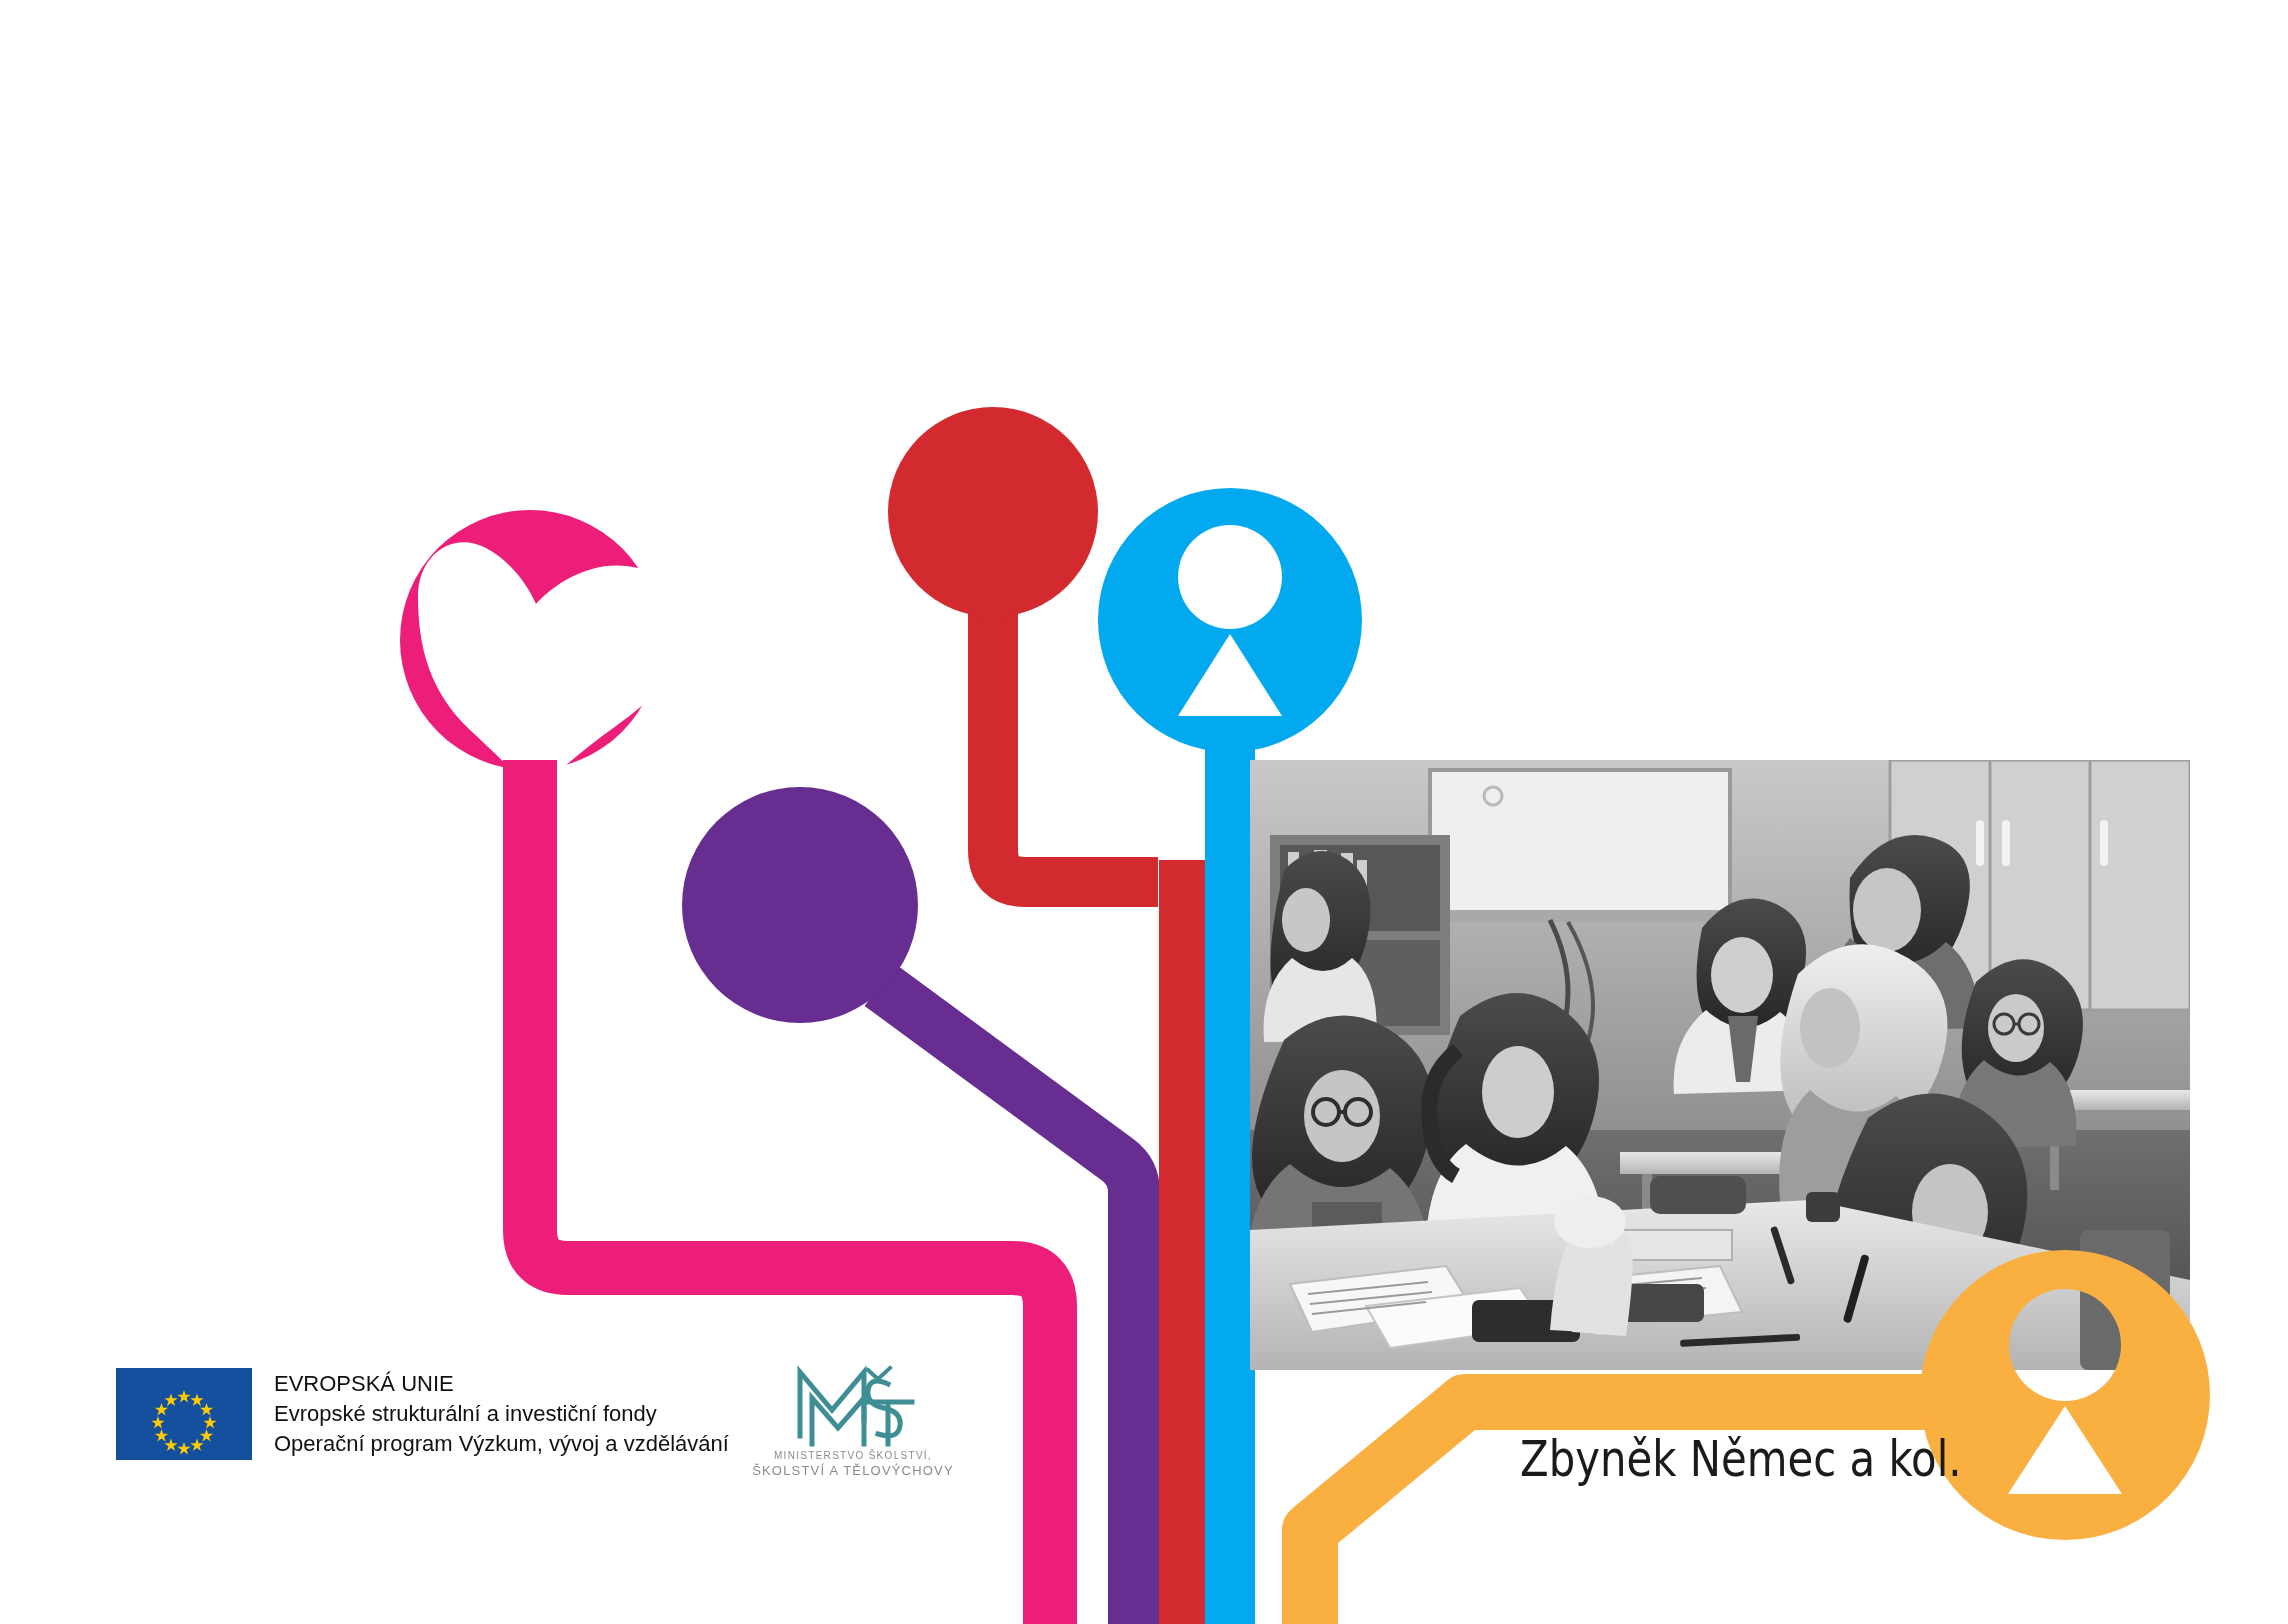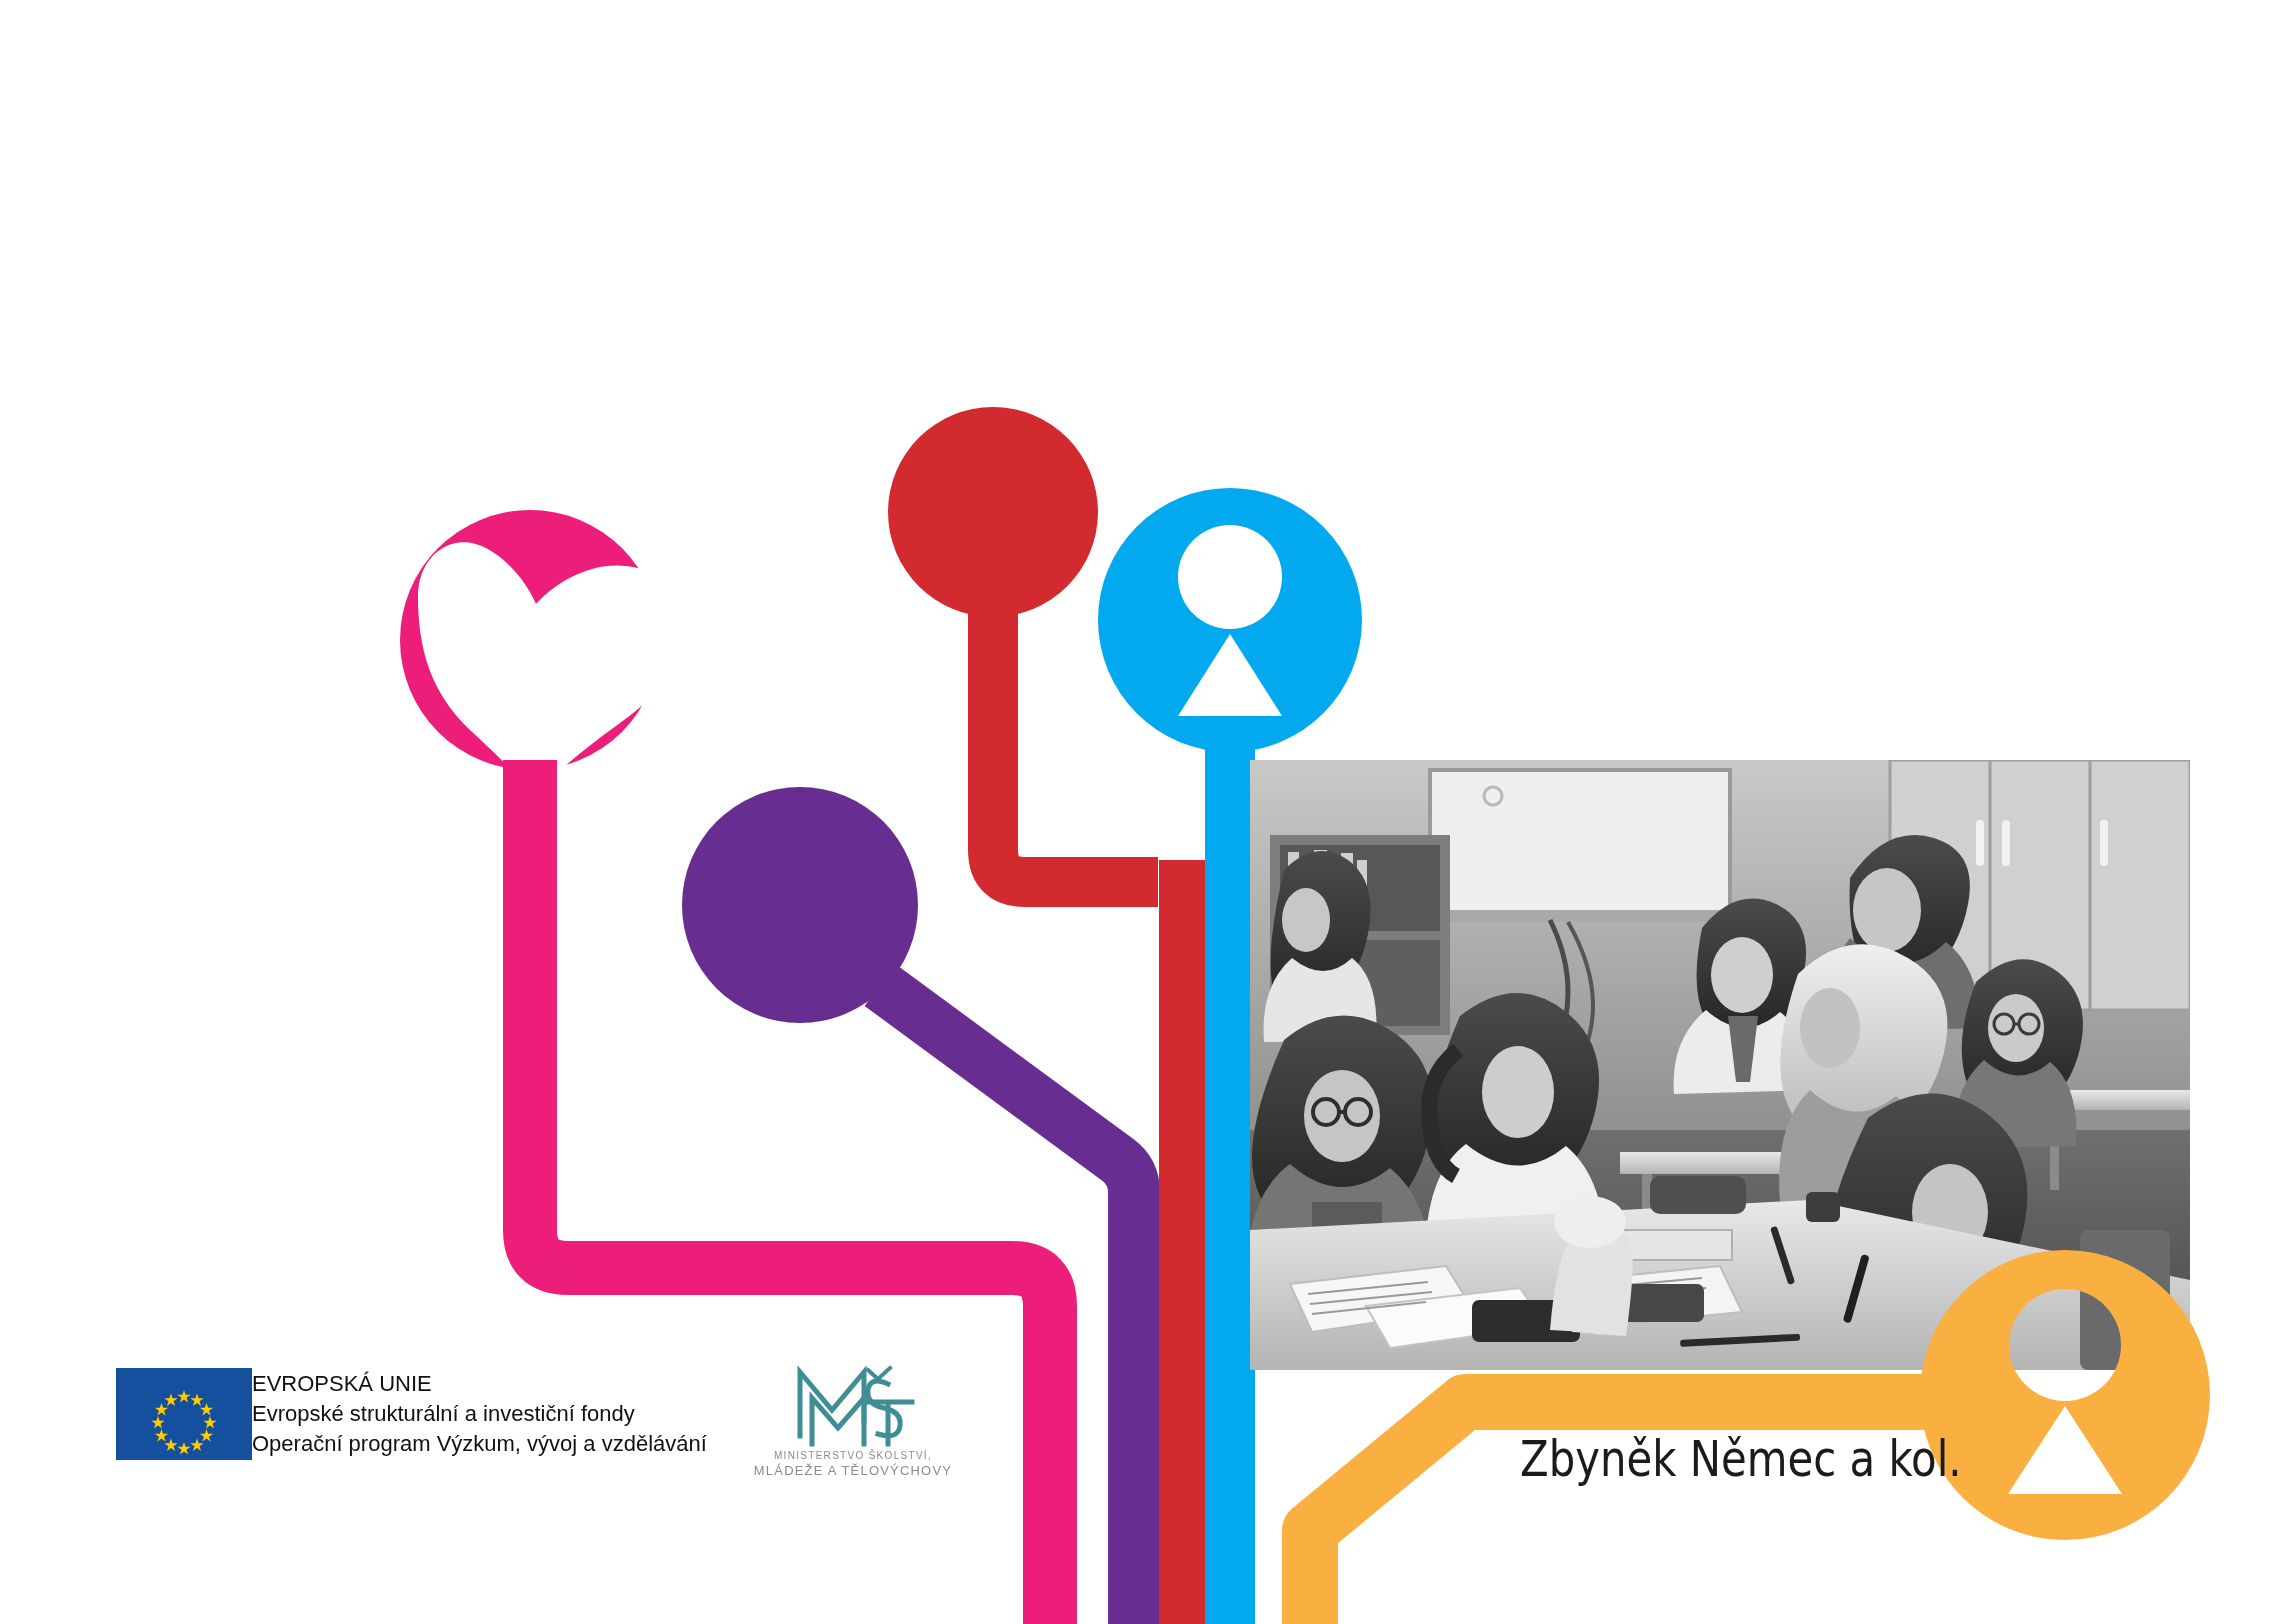--- a/index.html
+++ b/index.html
@@ -101,20 +101,21 @@
   }
   #eu-flag {
     width: 136px;
     height: 92px;
     background: #15509e;
     position: relative;
     flex: 0 0 auto;
   }
   #eu-flag svg { display:block; width:100%; height:100%; }
   #eu-text {
+    margin-left: 22px;
     line-height: 1.36;
   }
   #eu-text .eu-line {
     display: block;
     font-family: "Liberation Sans", sans-serif;
     font-size: 22px;
     color: #111111;
     white-space: nowrap;
   }
   
@@ -428,17 +429,17 @@
 
         <path d="M140 12 l10 9 l12 -11" stroke-width="4"></path>
 
         <path d="M84 86 L84 40 L110 70 L136 40 L136 86"></path>
 
         <path d="M136 44 L184 44 M160 44 L160 86"></path>
       </g>
     </svg>
     <div id="msmt-text">
       <span class="msmt-line">MINISTERSTVO ŠKOLSTVÍ,</span>
-      <span class="msmt-line small">MLÁDEŽE A TĚLOVÝCHOVY</span>
+      <span class="msmt-line small">ŠKOLSTVÍ A TĚLOVÝCHOVY</span>
     </div>
   </div>
 
 </div>
 
 </body></html>

